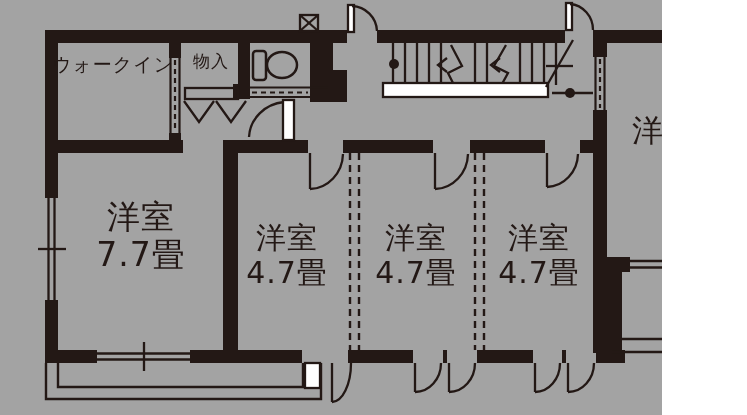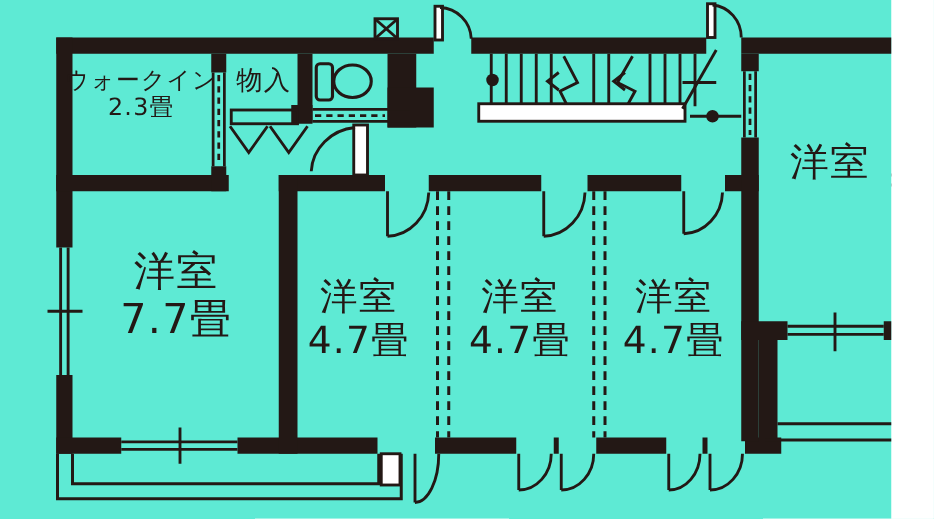--- a/index.html
+++ b/index.html
@@ -1,35 +1,35 @@
 <!DOCTYPE html>
 <html><head>
 <meta charset="utf-8">
 <style>
   html,body{margin:0;padding:0;background:#ffffff;}
   #plan{
     position:relative;
-    width:713px;height:415px;
-    background:#5eead4;
+    width:662px;height:415px;
+    background:#a3a3a3;
     font-family:"DejaVu Sans","Liberation Sans",sans-serif;
     color:#231815;
     overflow:hidden;
   }
   #linework{position:absolute;left:0;top:0;}
   .room-label{
     position:absolute;
     transform:translate(-50%,0);
     text-align:center;
     line-height:1.16;
     color:#231815;
     white-space:nowrap;
     letter-spacing:1px;
   }
   .lbl-wic{font-size:19px;}
-  .lbl-storage{font-size:21px;}
+  .lbl-storage{font-size:17px;}
   .lbl-77{font-size:33px;}
   .lbl-47{font-size:30px;}
   .lbl-51{font-size:31px;}
   .lbl-veranda{font-size:22px;}
 </style>
 </head>
 <body>
 
 <div id="plan">
 
@@ -242,21 +242,20 @@
     </g>
 
     <g stroke="#231815" stroke-width="2.4" fill="none">
       <polyline points="622,339 716,339 716,331"></polyline>
       <polyline points="612,352 731,352 731,340"></polyline>
     </g>
   </svg>
 
   <div class="room-label lbl-wic" style="left:113px;top:53px;">
     <div>ウォークイン</div>
-    <div>2.3畳</div>
   </div>
 
   <div class="room-label lbl-storage" style="left:211px;top:52px;">
     <div>物入</div>
   </div>
 
   <div class="room-label lbl-77" style="left:141px;top:198px;">
     <div>洋室</div>
     <div>7.7畳</div>
   </div>

